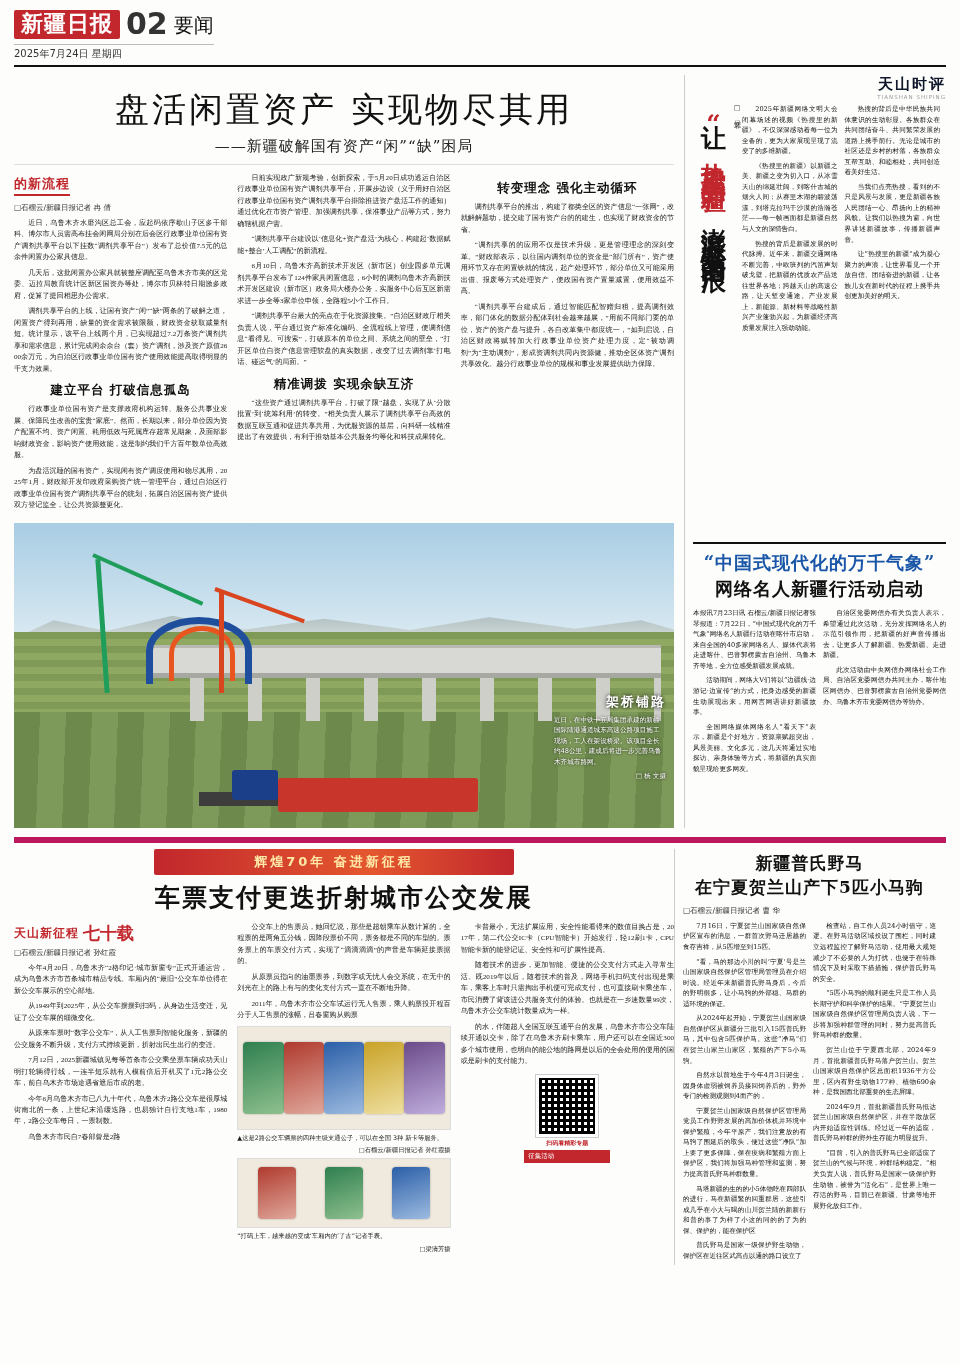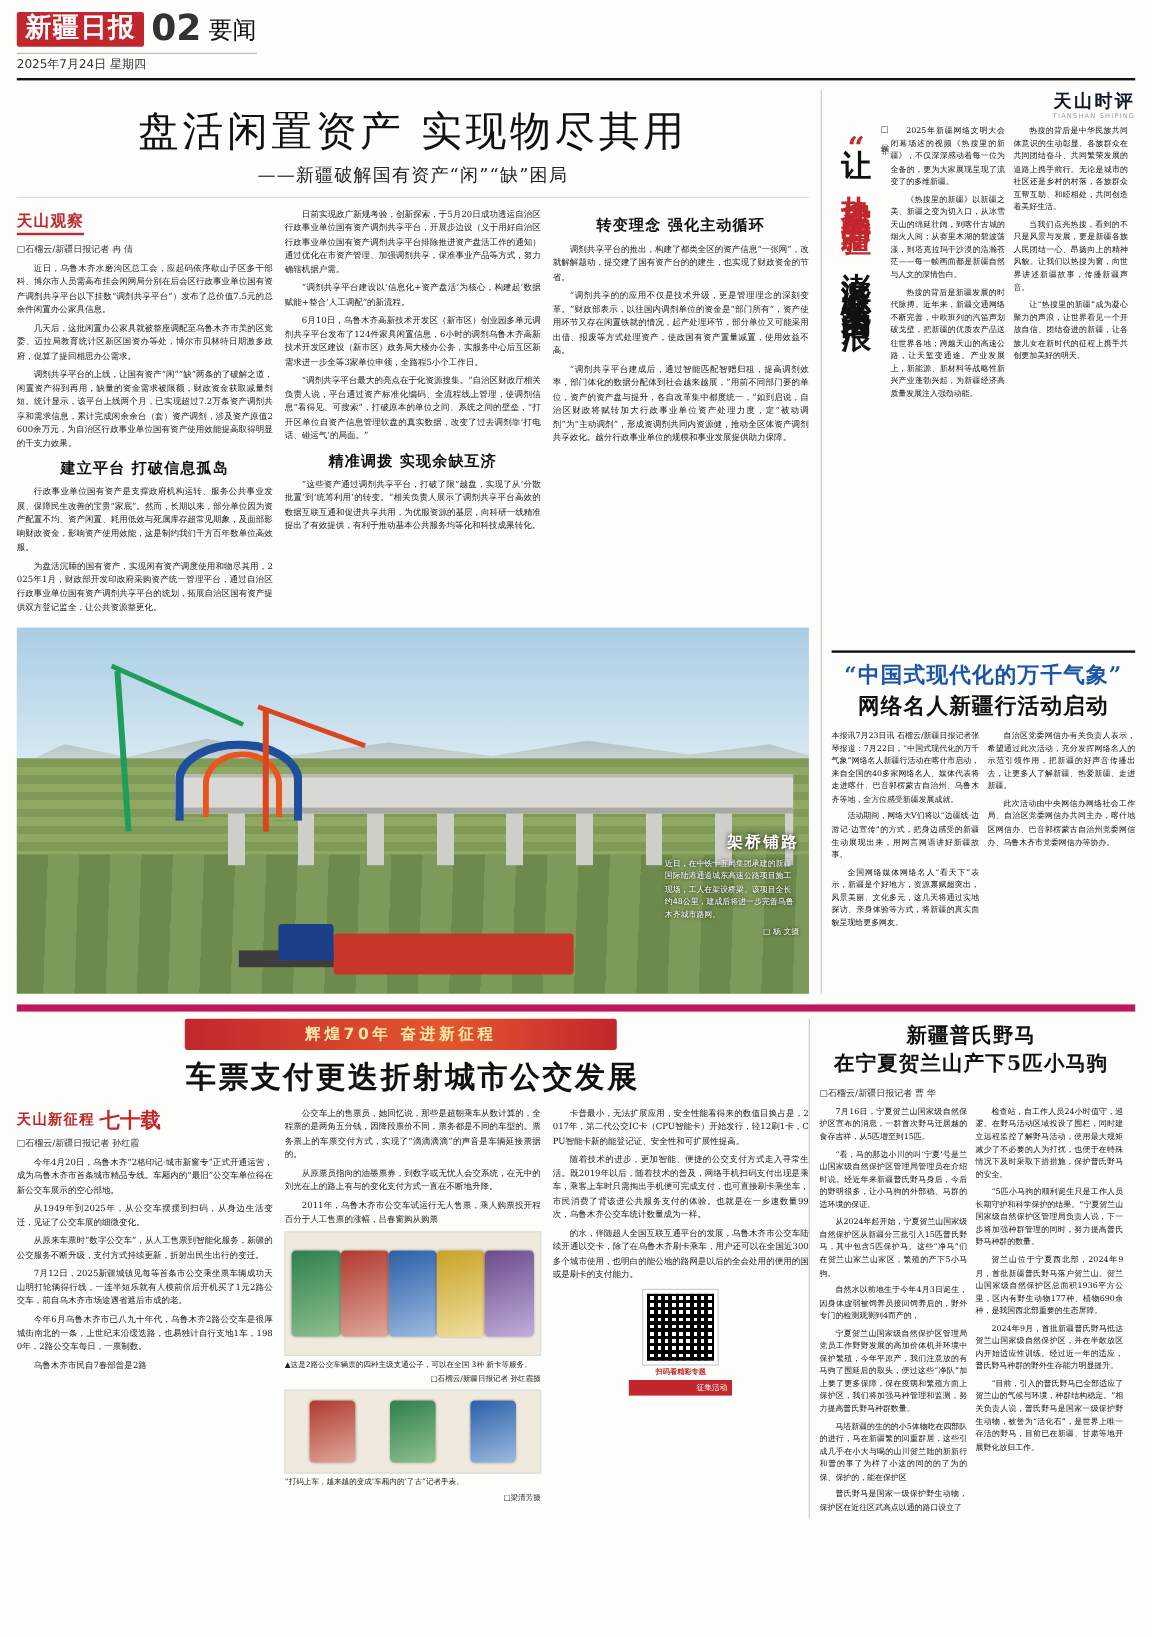--- a/index.html
+++ b/index.html
@@ -45,21 +45,21 @@
   }
 
   
   .cols3 { display:flex; gap:10px; margin-top:8px; }
   .tcol { width:calc((660px - 20px)/3); }
   .body-text {
     font-size:7.1px; line-height:1.62; text-align:justify; color:#1a1a1a;
     font-family:"DejaVu Serif","Liberation Serif",serif;
     word-break:break-all;
   }
-  .body-text p { margin:0 0 4px; text-indent:2em; }
+  .body-text p { margin:0 0 4px; text-indent:2em;font-family:Liberation Serif, serif; }
   .kicker {
     color:#c1272d; font-weight:bold; font-size:13px; letter-spacing:1px;
     border-bottom:2px solid #c1272d; display:inline-block; padding-bottom:1px; margin-bottom:4px;
   }
   .byline { font-size:7.5px; color:#333; margin:3px 0 5px; }
   .sub-h { font-size:12.5px; font-weight:bold; text-align:center; margin:7px 0 5px; letter-spacing:1px;
            font-family:"DejaVu Serif","Liberation Serif",serif;}
 
   
   .photo-wrap { margin-top:7px; position:relative; }
@@ -151,21 +151,21 @@
   .c3{background:linear-gradient(160deg,#2b5fa8,#9dbbe0);}
   .c4{background:linear-gradient(160deg,#c9a227,#efe0a0);}
   .c5{background:linear-gradient(160deg,#6b4b8a,#c0aedd);}
   .cap-sm { font-size:6.3px; color:#222; line-height:1.5; margin-top:3px; }
   .qr { width:62px; height:62px; background:
       repeating-linear-gradient(90deg,#000 0 3px,#fff 3px 6px),
       repeating-linear-gradient(0deg,#000 0 3px,transparent 3px 6px);
       background-blend-mode:multiply; border:3px solid #fff; outline:1px solid #ccc;}
   .qr-wrap { display:flex; flex-direction:column; align-items:center; gap:2px; }
   .qr-label { font-size:6px; color:#c1272d; font-weight:bold; }
-  .redbar { background:#c1272d; color:#fff; font-size:6.5px; padding:2px 4px; text-align:right; }
+  .redbar { background:#c1272d; color:#fff; font-size:6.5px; padding:2px 4px; text-align:left; }
 </style>
 </head>
 <body>
 
 <div class="page">
 
   <div class="masthead">
     <div class="mast-left">
       <div class="mast-row">
         <span class="mast-logo">新疆日报</span>
@@ -177,21 +177,21 @@
   </div>
 
   <div class="grid">
 
     <div class="col-main">
       <div class="headline">盘活闲置资产  实现物尽其用</div>
       <div class="subhead">——新疆破解国有资产“闲”“缺”困局</div>
 
       <div class="cols3">
         <div class="tcol">
-          <div class="kicker">天山观察</div>
+          <div class="kicker">的新流程</div>
           <div class="byline">□石榴云/新疆日报记者 冉 倩</div>
           <div class="body-text">
             <p>近日，乌鲁木齐水磨沟区总工会，应起码依序歇山子区多干部科、博尔市人员需高布挂会闲网局分别在后会区行政事业单位国有资产调剂共享平台以下挂数“调剂共享平台”）发布了总价值7.5元的总余件闲置办公家具信息。</p>
             <p>几天后，这批闲置办公家具就被整座调配至乌鲁木齐市美的区党委、迈拉局教育统计区新区国资办等处，博尔市贝林特日期激多政府，促算了提回相思办公需求。</p>
             <p>调剂共享平台的上线，让国有资产“闲”“缺”两条的了破解之道，闲置资产得到再用，缺量的资金需求被限额，财政资金获取减量剂短。统计显示，该平台上线两个月，已实现超过7.2万条资产调剂共享和需求信息，累计完成闲余余台（套）资产调剂，涉及资产原值2600余万元，为自治区行政事业单位国有资产使用效能提高取得明显的千支力效果。</p>
           </div>
           <div class="sub-h">建立平台 打破信息孤岛</div>
           <div class="body-text">
             <p>行政事业单位国有资产是支撑政府机构运转、服务公共事业发展、保障民生改善的宝贵“家底”。然而，长期以来，部分单位因为资产配置不均、资产闲置、耗用低效与死属库存超常见期象，及面部影响财政资金，影响资产使用效能，这是制约我们千方百年数单位高效服。</p>
             <p>为盘活沉睡的国有资产，实现闲有资产调度使用和物尽其用，2025年1月，财政部开发印政府采购资产统一管理平台，通过自治区行政事业单位国有资产调剂共享平台的统划，拓展自治区国有资产提供双方登记监全，让公共资源整更化。</p>

